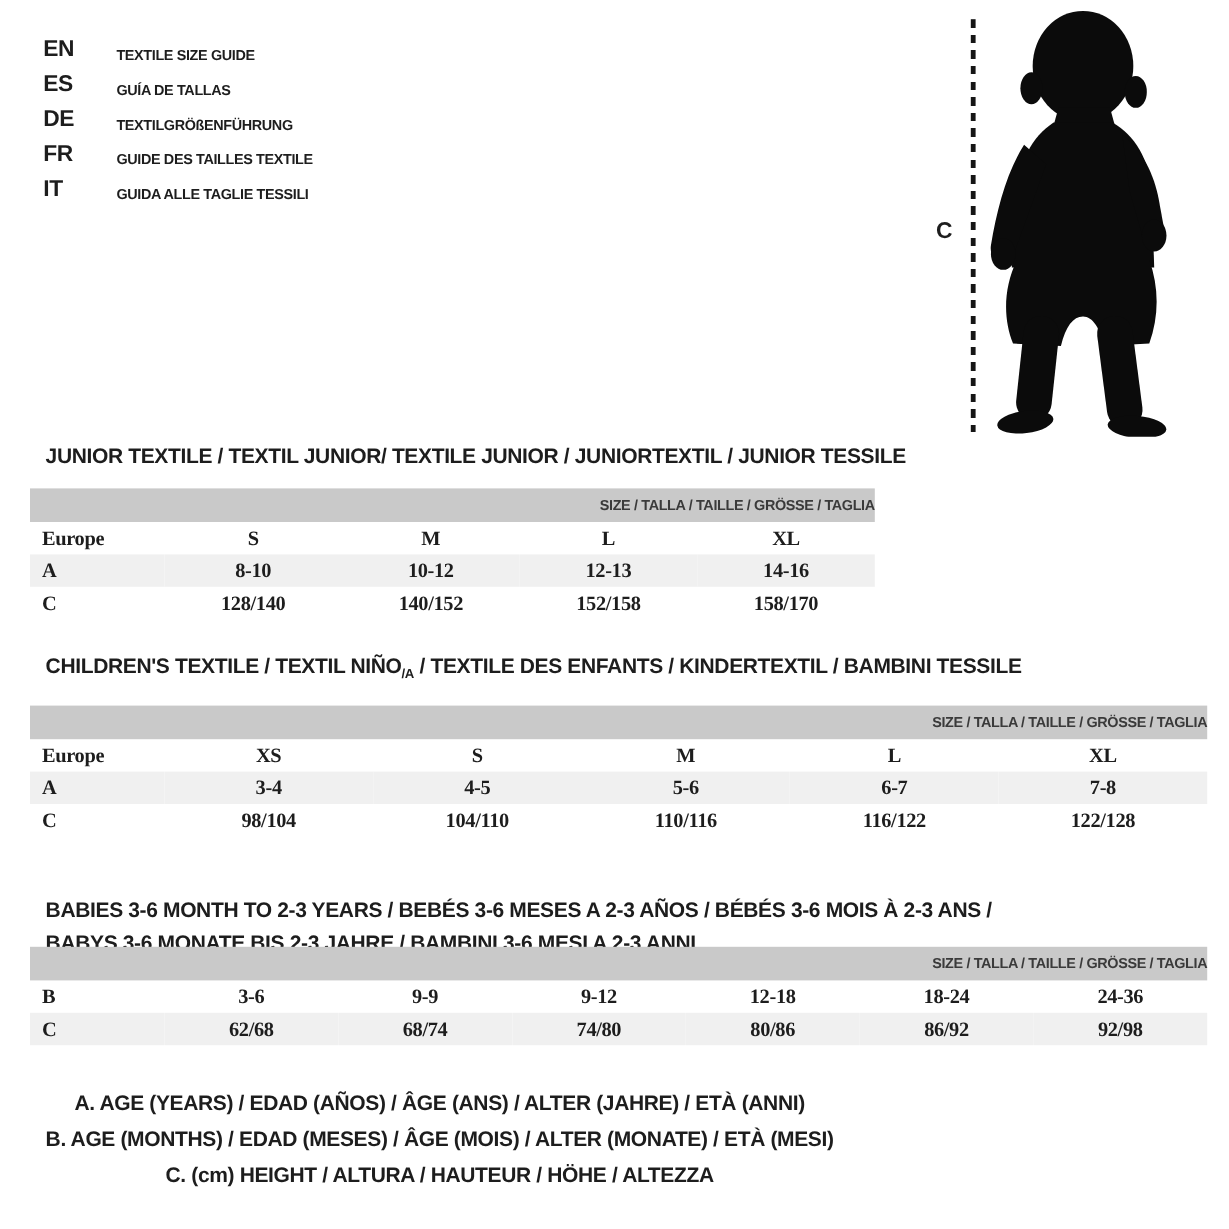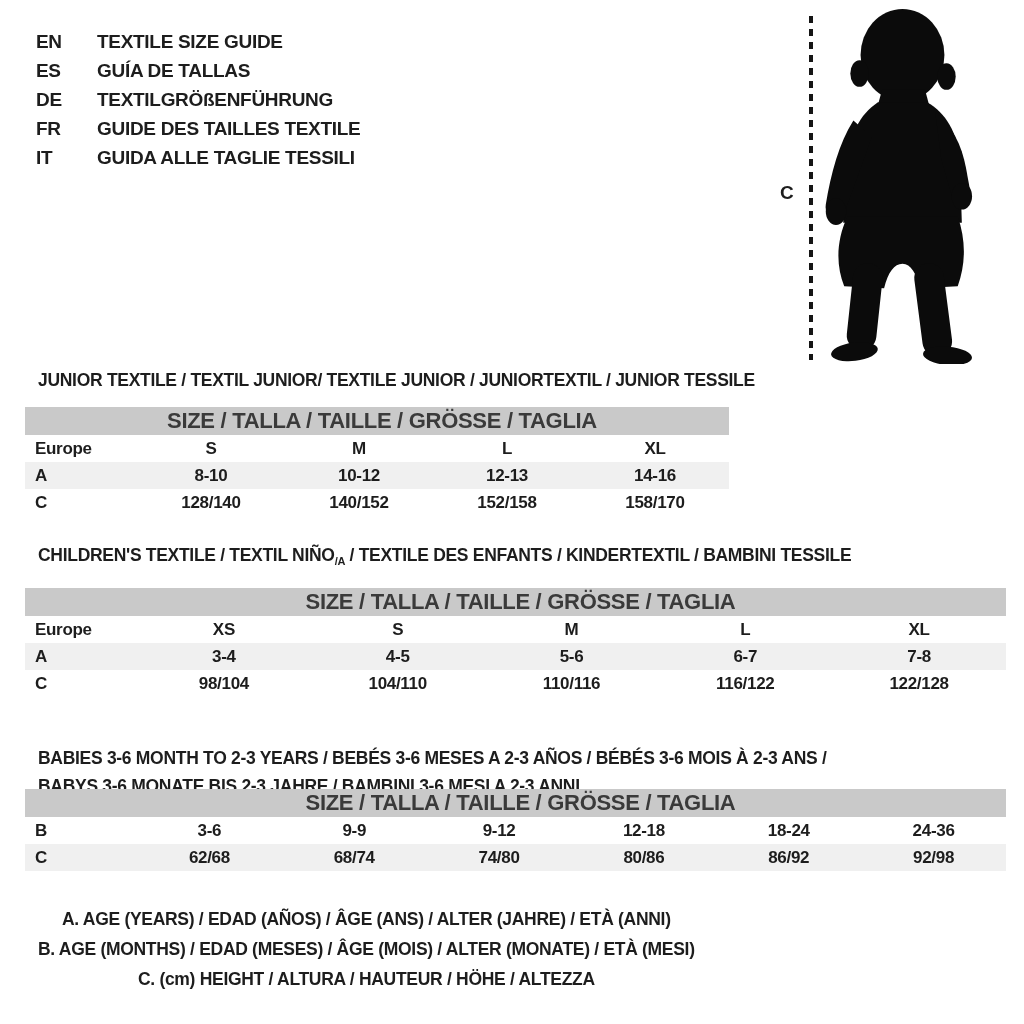--- a/index.html
+++ b/index.html
@@ -9,21 +9,21 @@
     background:#ffffff;
     font-family:"Liberation Sans","DejaVu Sans",sans-serif;
     color:#1d1d1d;
     overflow:hidden;
     -webkit-font-smoothing:antialiased;
   }
   
   .lang-block{position:absolute;left:36px;top:24px;}
   .lang-row{display:flex;height:29px;align-items:flex-end;}
   .lang-code{width:61px;font-size:19px;font-weight:700;letter-spacing:-0.3px;}
-  .lang-label{font-size:19px;font-weight:700;letter-spacing:-0.3px;}
+  .lang-label{font-size:12px;font-weight:700;letter-spacing:-0.3px;}
 
   
   .figure{position:absolute;left:768px;top:4px;width:230px;height:362px;}
   .height-label{position:absolute;left:12px;top:178px;font-size:19px;font-weight:700;}
   .dotline{
     position:absolute;left:41px;top:12px;width:4px;height:344px;
     background-image:repeating-linear-gradient(to bottom,#151515 0 7px,transparent 7px 13px);
   }
   .toddler-svg{position:absolute;left:52px;top:2px;}
 
@@ -36,24 +36,24 @@
   .babies-title{line-height:28px;}
 
   
   .size-table{
     position:absolute;left:25px;
     border-collapse:collapse;table-layout:fixed;
     font-size:17px;font-weight:700;letter-spacing:-0.3px;
   }
   .size-table th.bar{
     background:#c9c9c9;height:28px;
-    text-align:center;padding:0 0 0 10px;
-    font-size:22px;font-weight:700;color:#3a3a3a;
-  }
-  .size-table td{height:27px;text-align:center;padding:0;}
+    text-align:right;padding:0 0 0 10px;
+    font-size:12px;font-weight:700;color:#3a3a3a;
+  }
+  .size-table td{height:27px;text-align:center;padding:0;font-family:Liberation Serif, serif;}
   .size-table td.lab{text-align:left;padding-left:10px;}
   .size-table tbody tr:nth-child(2){background:#f0f0f0;}
 
   
   .legend{position:absolute;left:38px;top:904px;}
   .legend-line{font-size:17.5px;font-weight:700;letter-spacing:-0.3px;line-height:30px;white-space:nowrap;text-align:center;}
 </style>
 </head>
 <body>
 

